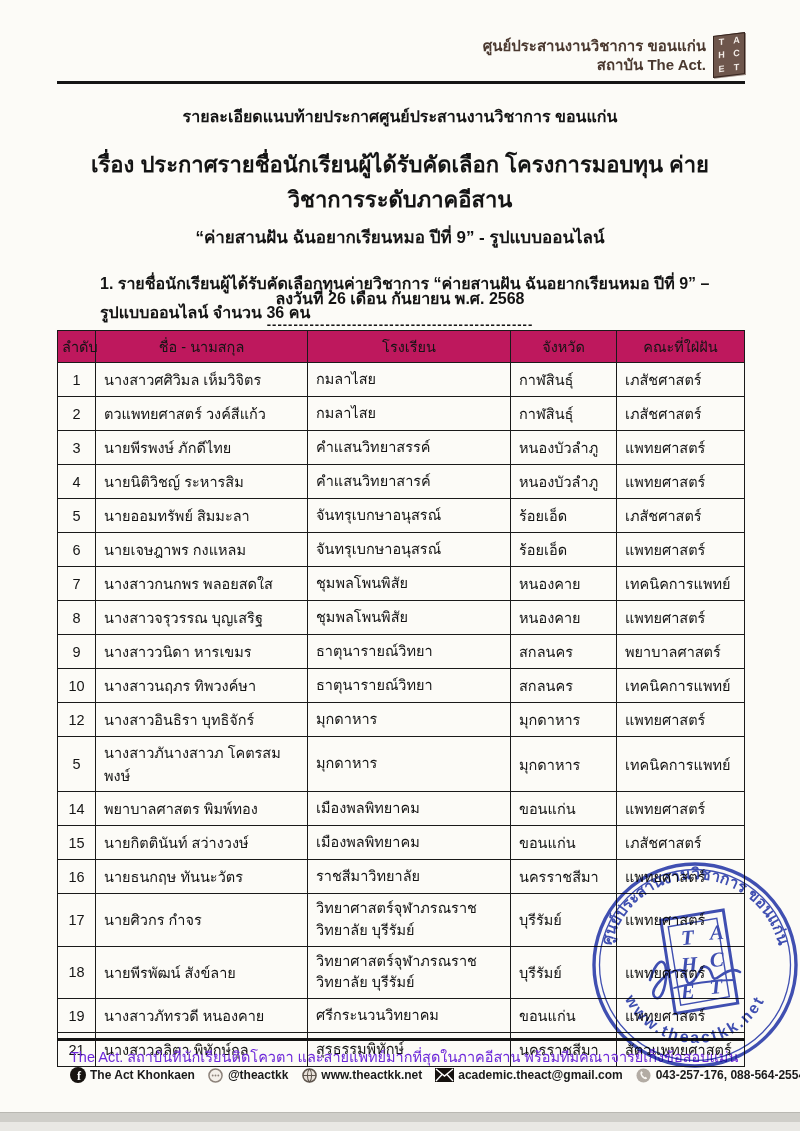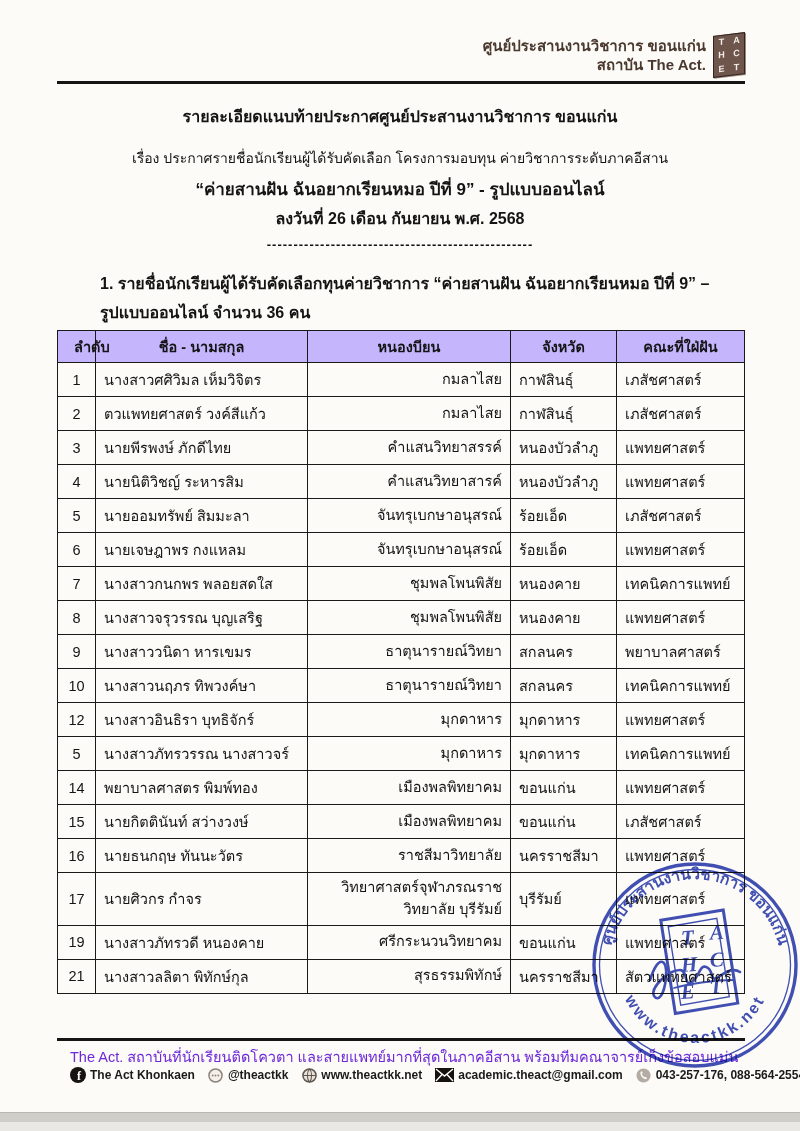--- a/index.html
+++ b/index.html
@@ -43,49 +43,49 @@
     position:absolute; top:81px; left:57px; right:55px;
     height:3px; background:#151515;
   }
 
   
   .titles {
     position:absolute; top:104px; left:60px; right:60px;
     text-align:center; color:#141414;
   }
   .t1 { font-size:16px; font-weight:bold; margin:0 0 18px 0; }
-  .t2 { font-size:14px; font-weight:normal; margin:0 0 6px 0; }
-  .t3 { font-size:17px; font-weight:bold; margin:0 0 4px 0; }
+  .t2 { font-size:22px; font-weight:bold; margin:0 0 6px 0; }
+  .t3 { font-size:17px; font-weight:bold; margin:0 0 36px 0; }
   .date-line { font-size:16px; font-weight:bold; margin:0 0 6px 0; }
   .dash-divider { font-size:13px; font-weight:bold; letter-spacing:1px; color:#141414; }
 
   
   .intro {
     position:absolute; top:270px; left:100px; width:625px;
     font-size:16px; font-weight:bold; color:#141414; line-height:1.8;
   }
 
   
   .data-table {
     position:absolute; top:330px; left:57px;
     width:687px; border-collapse:collapse; table-layout:fixed;
     font-size:14.5px; color:#141414;
   }
   .data-table th {
-    background:#c4b5fd;
+    background:#be185d;
     border:1.6px solid #1a1a1a;
-    font-weight:bold; padding:4px 16px; height:20px;
+    font-weight:normal; padding:4px 4px; height:20px;
   }
   .data-table td {
     border:1.6px solid #1a1a1a;
     padding:4px 8px; height:25px;
     vertical-align:middle;
   }
   .data-table td.c0 { text-align:center; padding:4px 2px; }
-  .data-table td.c2 { white-space:pre-line; line-height:1.5;text-align:right; }
+  .data-table td.c2 { white-space:pre-line; line-height:1.5; }
 
   
   .footer-rule {
     position:absolute; top:1038px; left:57px; right:55px;
     height:2.5px; background:#151515;
   }
   .tagline {
     position:absolute; top:1045px; left:70px;
     font-size:14.5px; font-weight:normal; color:#6d28d9;
   }
@@ -143,21 +143,21 @@
         <col style="width: 38px;">
         <col style="width: 212px;">
         <col style="width: 203px;">
         <col style="width: 106px;">
         <col style="width: 128px;">
       </colgroup>
     <thead>
       <tr>
         <th>ลำดับ</th>
         <th>ชื่อ - นามสกุล</th>
-        <th>หนองบียน</th>
+        <th>โรงเรียน</th>
         <th>จังหวัด</th>
         <th>คณะที่ใฝ่ฝัน</th>
       </tr>
     </thead>
     <tbody id="table-body">
         <tr>
           <td class="c0">1</td>
           <td class="c1">นางสาวศศิวิมล เห็มวิจิตร</td>
           <td class="c2">กมลาไสย</td>
           <td class="c3">กาฬสินธุ์</td>
@@ -228,21 +228,21 @@
         </tr>
         <tr>
           <td class="c0">12</td>
           <td class="c1">นางสาวอินธิรา บุทธิจักร์</td>
           <td class="c2">มุกดาหาร</td>
           <td class="c3">มุกดาหาร</td>
           <td class="c4">แพทยศาสตร์</td>
         </tr>
         <tr>
           <td class="c0">5</td>
-          <td class="c1">นางสาวภัทรวรรณ นางสาวจร์</td>
+          <td class="c1">นางสาวภันางสาวภ โคตรสมพงษ์</td>
           <td class="c2">มุกดาหาร</td>
           <td class="c3">มุกดาหาร</td>
           <td class="c4">เทคนิคการแพทย์</td>
         </tr>
         <tr>
           <td class="c0">14</td>
           <td class="c1">พยาบาลศาสตร พิมพ์ทอง</td>
           <td class="c2">เมืองพลพิทยาคม</td>
           <td class="c3">ขอนแก่น</td>
           <td class="c4">แพทยศาสตร์</td>
@@ -257,20 +257,28 @@
         <tr>
           <td class="c0">16</td>
           <td class="c1">นายธนกฤษ ทันนะวัตร</td>
           <td class="c2">ราชสีมาวิทยาลัย</td>
           <td class="c3">นครราชสีมา</td>
           <td class="c4">แพทยศาสตร์</td>
         </tr>
         <tr>
           <td class="c0">17</td>
           <td class="c1">นายศิวกร กำจร</td>
+          <td class="c2">วิทยาศาสตร์จุฬาภรณราช
+วิทยาลัย บุรีรัมย์</td>
+          <td class="c3">บุรีรัมย์</td>
+          <td class="c4">แพทยศาสตร์</td>
+        </tr>
+        <tr>
+          <td class="c0">18</td>
+          <td class="c1">นายพีรพัฒน์ สังข์ลาย</td>
           <td class="c2">วิทยาศาสตร์จุฬาภรณราช
 วิทยาลัย บุรีรัมย์</td>
           <td class="c3">บุรีรัมย์</td>
           <td class="c4">แพทยศาสตร์</td>
         </tr>
         <tr>
           <td class="c0">19</td>
           <td class="c1">นางสาวภัทรวดี หนองคาย</td>
           <td class="c2">ศรีกระนวนวิทยาคม</td>
           <td class="c3">ขอนแก่น</td>

